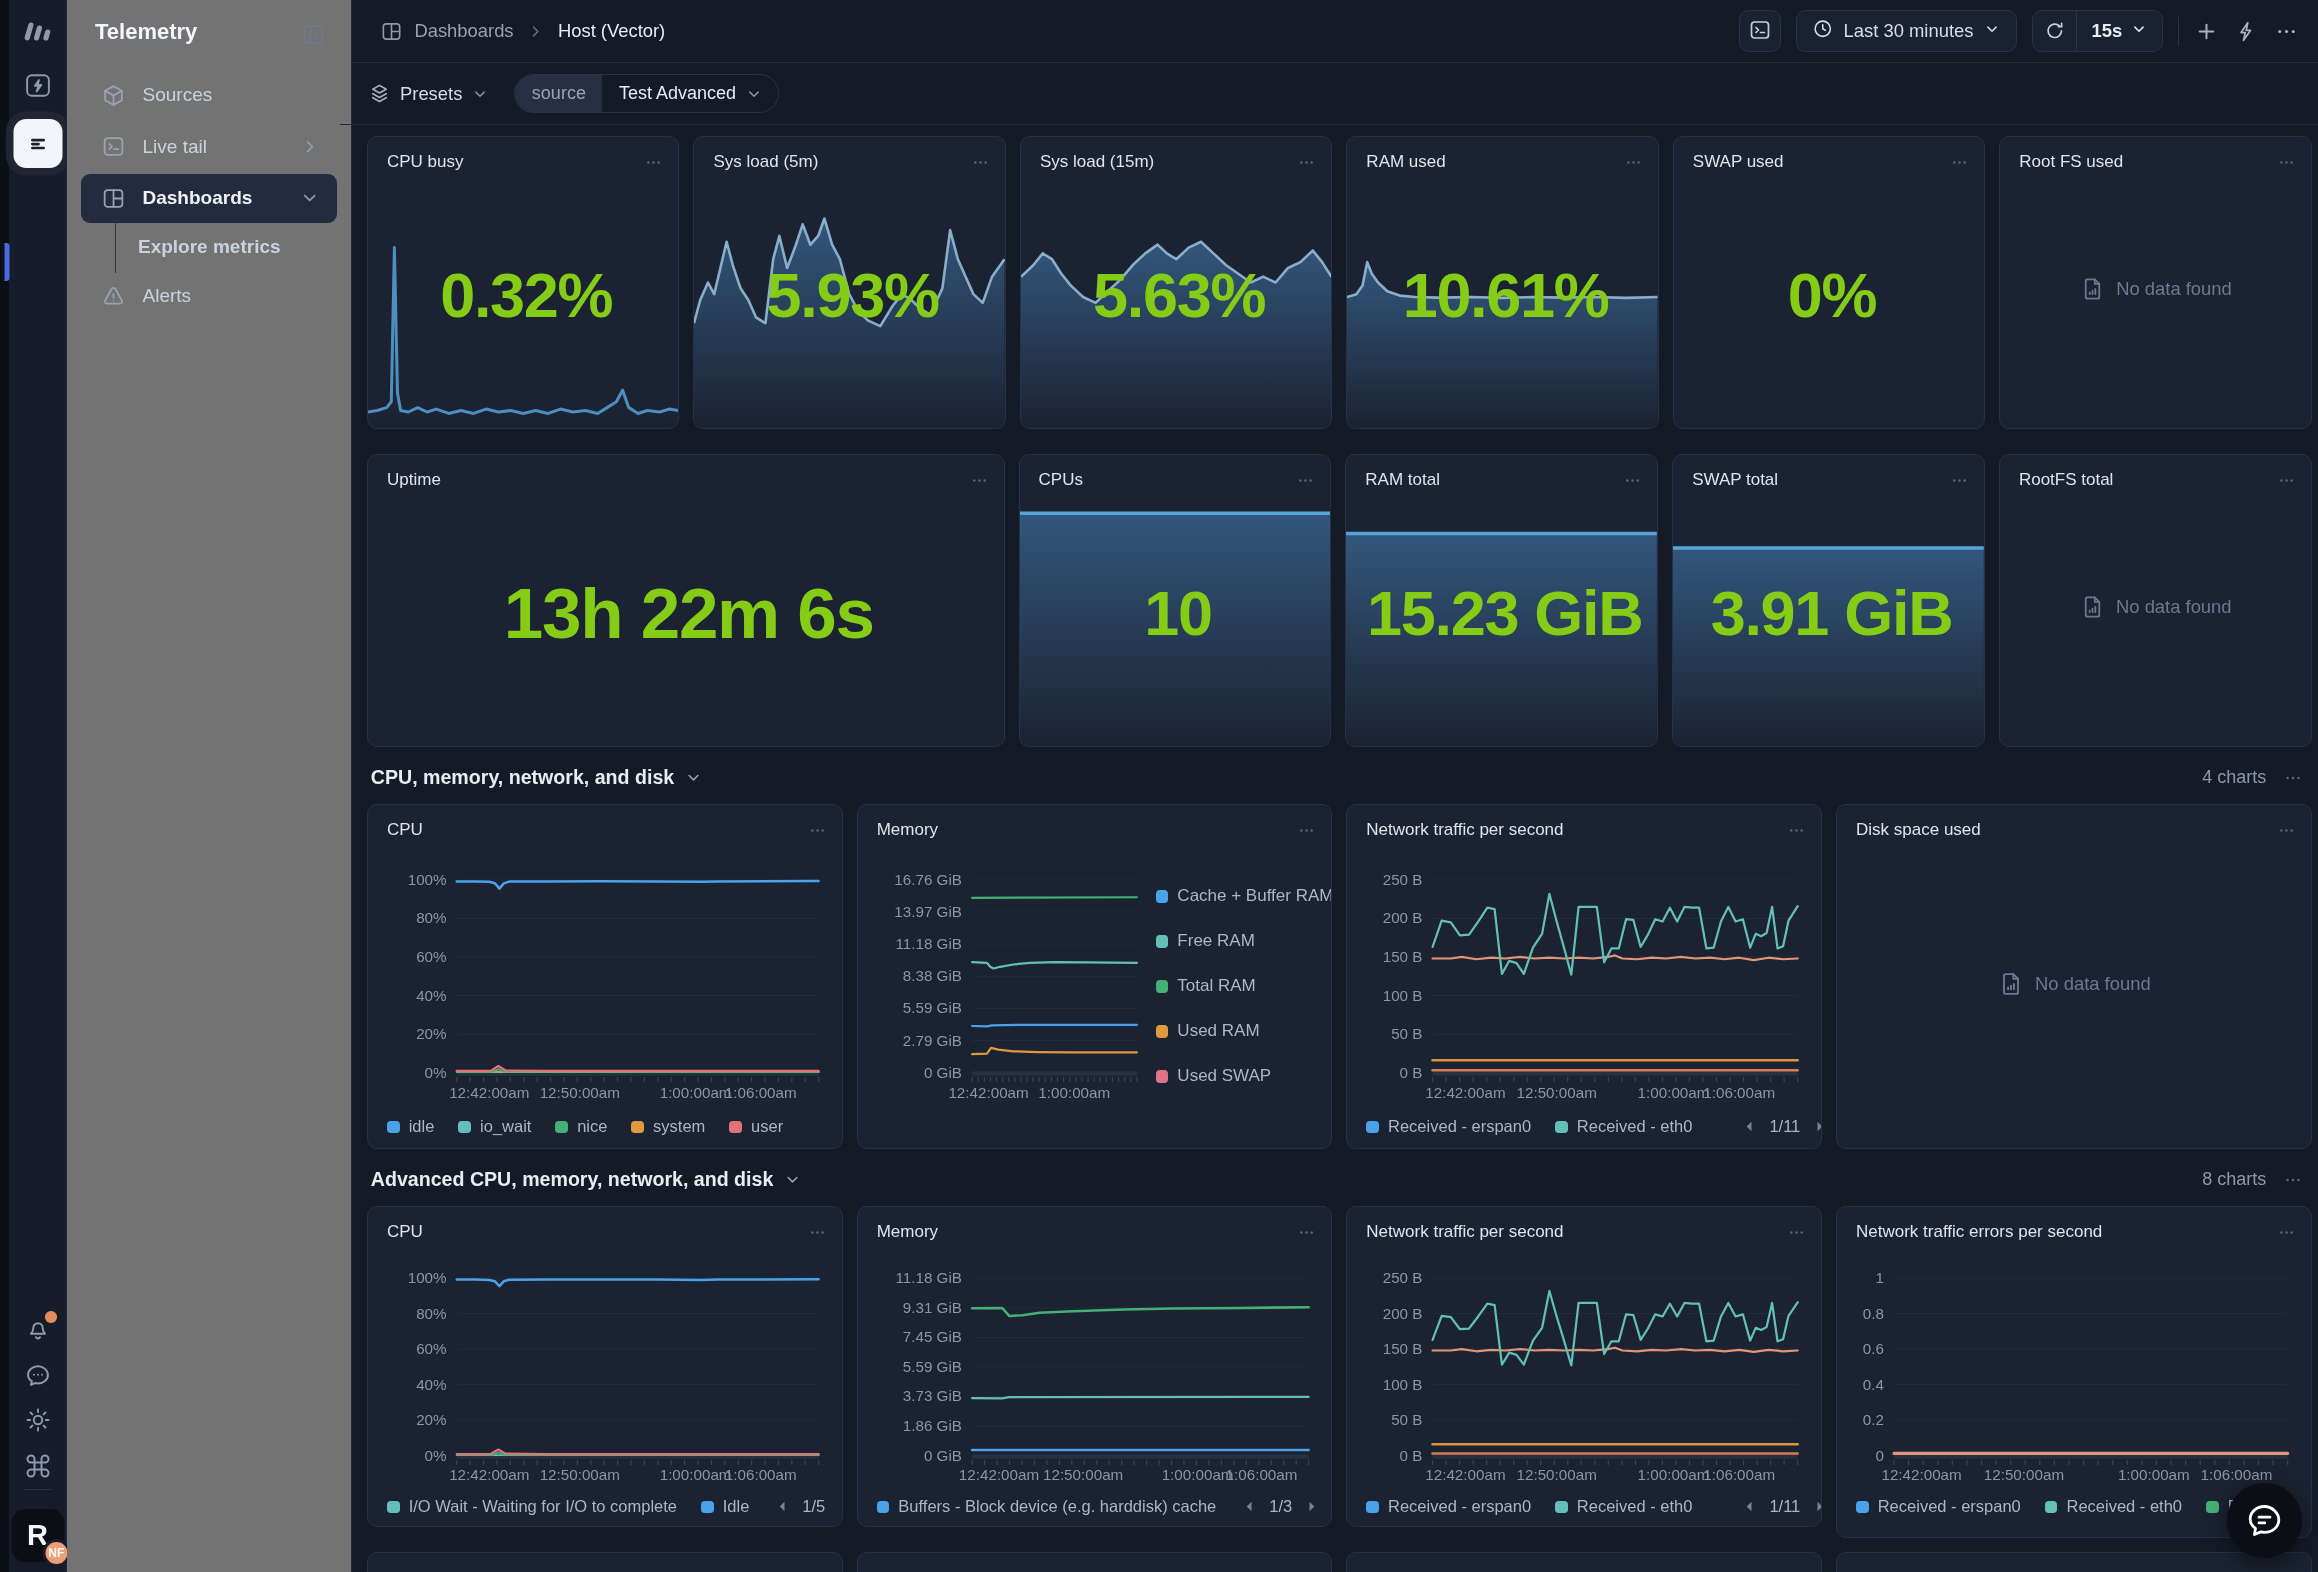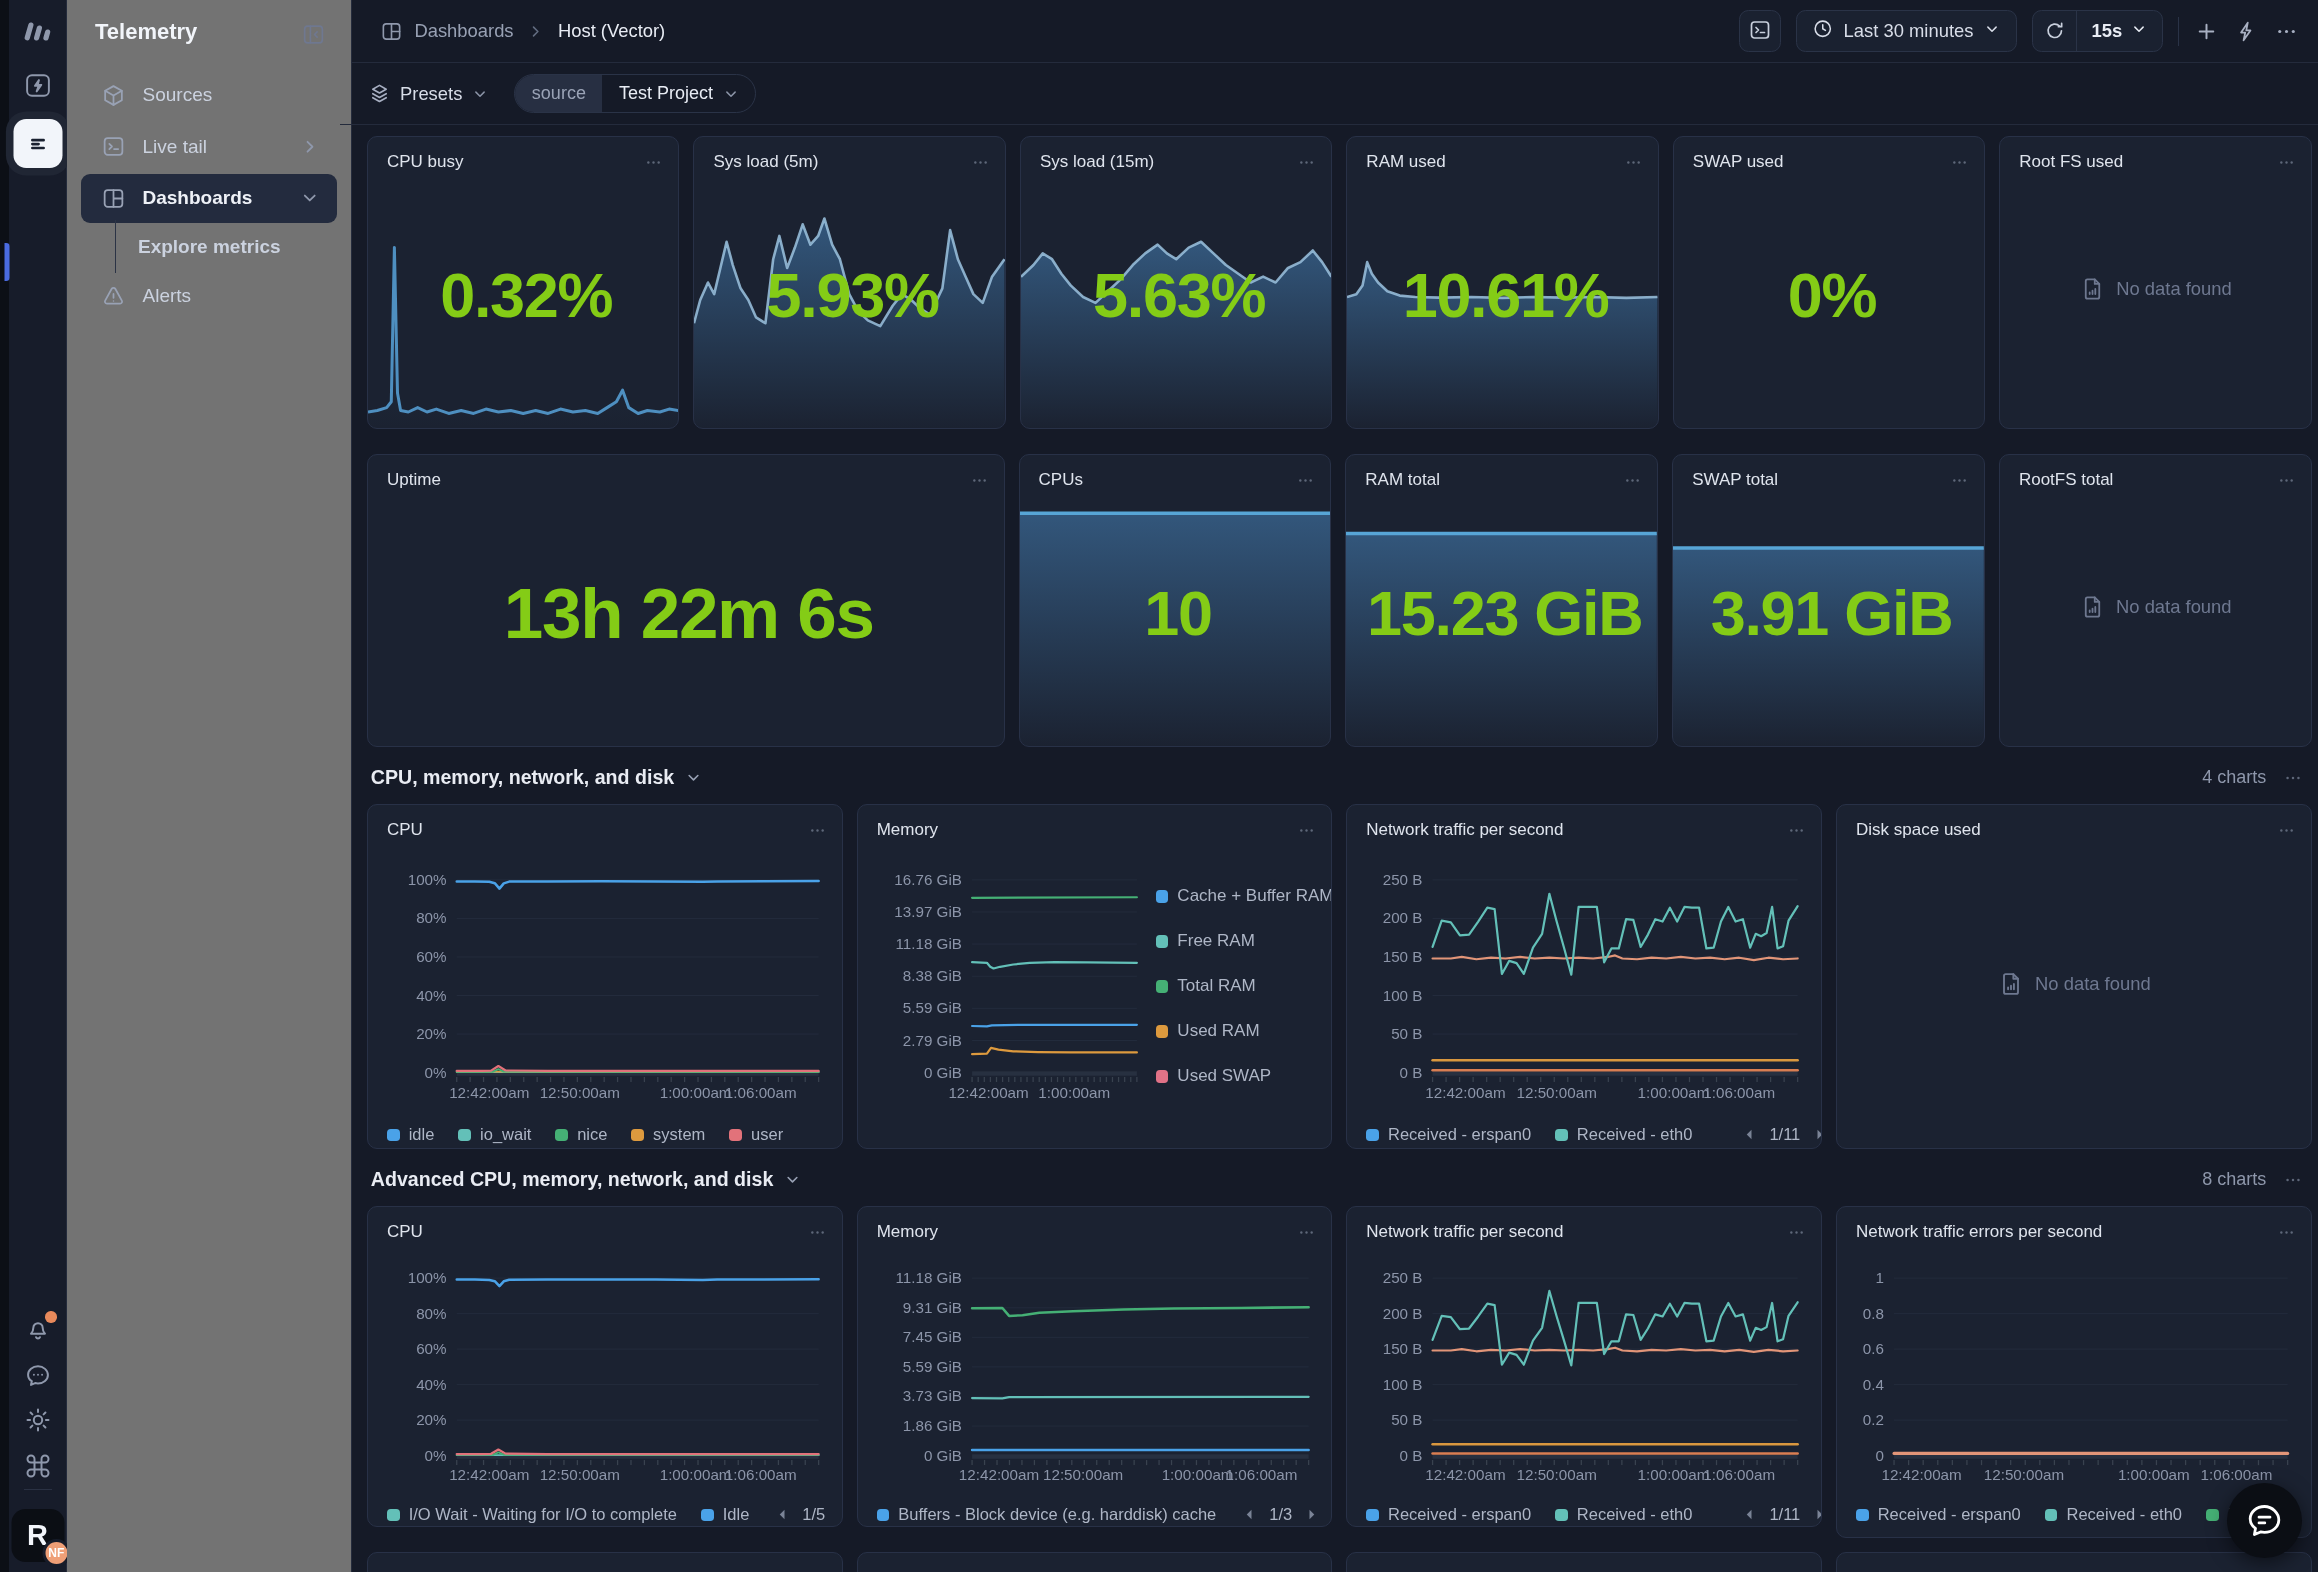--- a/index.html
+++ b/index.html
@@ -94,21 +94,21 @@
     display:flex; align-items:center; justify-content:center; gap:10px; color:#6E7890; font-size:18.4px; z-index:2; }
 
   .section-head { display:flex; align-items:center; margin:19px 9px 15px 3.8px; }
   .sec-title { font-size:19.6px; font-weight:bold; color:#E9ECF3; }
   .sec-chev { color:#98A1B4; margin-left:10px; display:flex; cursor:pointer; }
   .sec-right { margin-left:auto; display:flex; align-items:center; gap:16.5px; }
   .sec-count { font-size:18px; color:#8E97AB; }
 
   .chart-card { flex:1; }
   .plot { position:absolute; left:0; top:0; }
-  .legend { position:absolute; left:19px; right:16.5px; display:flex; align-items:center; gap:24px; z-index:3;margin-top:8px; }
+  .legend { position:absolute; left:19px; right:16.5px; display:flex; align-items:center; gap:24px; z-index:3; }
   .lg-item { display:flex; align-items:center; gap:9px; font-size:16.5px; color:#AEB6C6; white-space:nowrap; }
   .lg-sw { width:12.7px; height:12.7px; border-radius:3.8px; flex:none; }
   .lg-item.trunc { max-width:33px; overflow:hidden; }
   .legend-right { position:absolute; display:flex; flex-direction:column; gap:25px; z-index:3; }
   .legend-right .lg-item { font-size:17px; }
   .pag { margin-left:auto; display:flex; align-items:center; gap:10px; color:#AEB6C6; font-size:16.5px; }
   .pag .tri { color:#7A8396; display:flex; cursor:pointer; }
   .chart-nodata { position:absolute; left:0; right:0; top:52%; transform:translateY(-50%);
     display:flex; align-items:center; justify-content:center; gap:10px; color:#6E7890; font-size:18.4px; }
 
@@ -318,21 +318,21 @@
     <span>Presets</span>
     <span class="chev">
         <svg width="18" height="18" viewBox="0 0 24 24" fill="none" stroke="currentColor" stroke-width="2" stroke-linecap="round" stroke-linejoin="round">
           <path d="M6.5 9.5 12 15l5.5-5.5"></path>
         </svg>
       </span>
   </div>
   <div class="src-pill">
     <span class="src-key">source</span>
     <span class="src-val">
-      <span>Test Project</span>
+      <span>Test Advanced</span>
       <span class="chev">
           <svg width="18" height="18" viewBox="0 0 24 24" fill="none" stroke="currentColor" stroke-width="2" stroke-linecap="round" stroke-linejoin="round">
             <path d="M6.5 9.5 12 15l5.5-5.5"></path>
           </svg>
         </span>
     </span>
   </div>
 </div>
 
 <main id="content">

